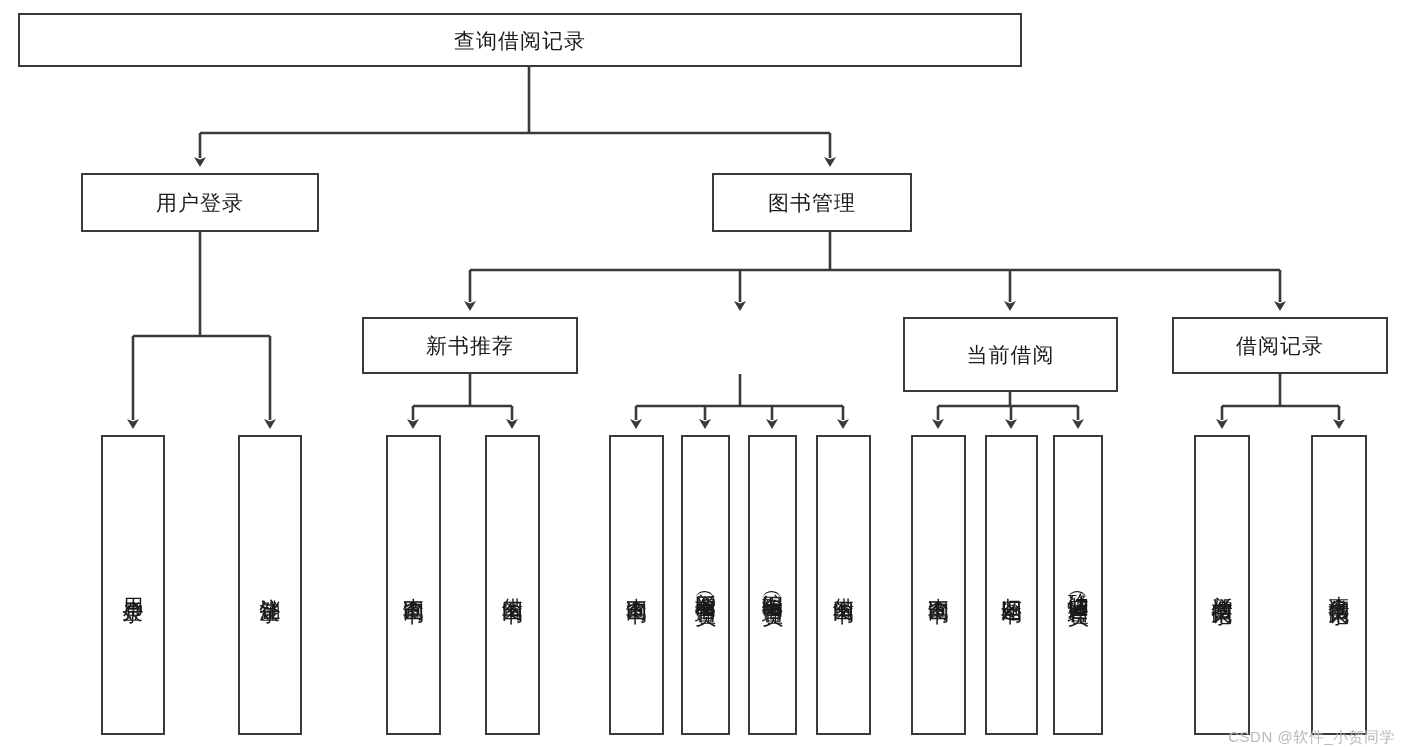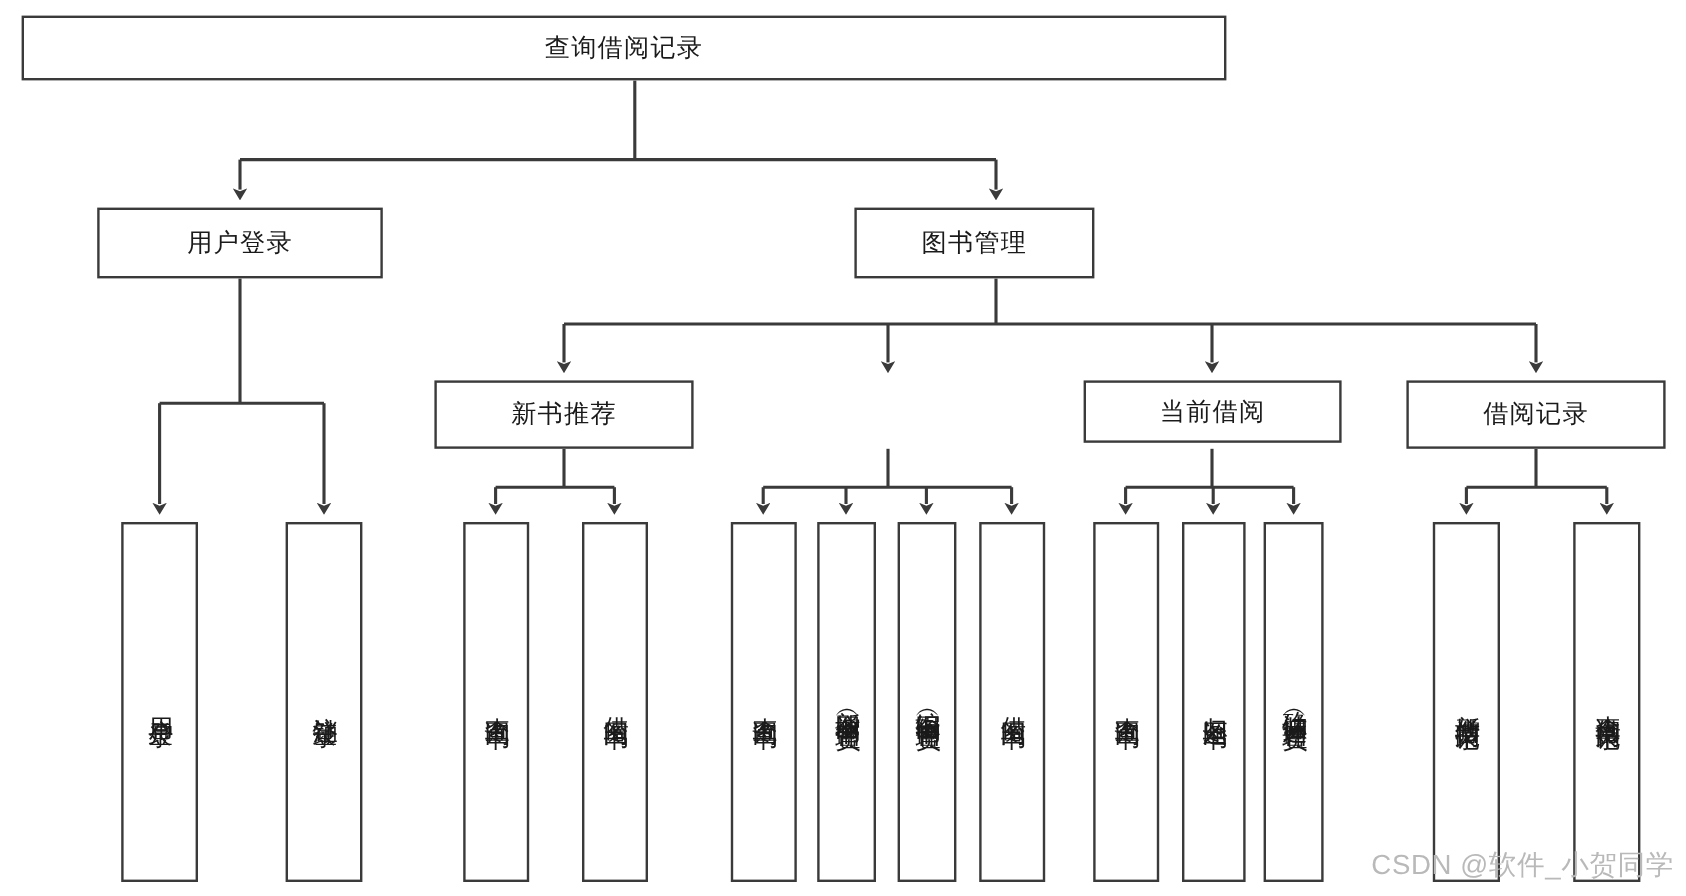--- a/index.html
+++ b/index.html
@@ -48,22 +48,22 @@
     position: absolute;
     left: 0;
     top: 0;
     width: 1405px;
     height: 747px;
     pointer-events: none;
   }
   .watermark {
     position: absolute;
     right: 10px;
-    bottom: 11px;
-    font-size: 23px;
+    bottom: 0;
+    font-size: 15px;
     color: #b9b9b9;
     letter-spacing: 0.5px;
     white-space: nowrap;
   }
 </style>
 </head>
 <body>
 
 <div id="canvas">
 
@@ -124,21 +124,21 @@
   <div class="node h" style="left:81px; top:173px; width:238px; height:59px;">
     <span class="htext">用户登录</span>
   </div>
   <div class="node h" style="left:712px; top:173px; width:200px; height:59px;">
     <span class="htext">图书管理</span>
   </div>
 
   <div class="node h" style="left:362px; top:317px; width:216px; height:57px;">
     <span class="htext">新书推荐</span>
   </div>
-  <div class="node h" style="left:903px; top:317px; width:215px; height:52px;">
+  <div class="node h" style="left:903px; top:317px; width:215px; height:75px;">
     <span class="htext">当前借阅</span>
   </div>
   <div class="node h" style="left:1172px; top:317px; width:216px; height:57px;">
     <span class="htext">借阅记录</span>
   </div>
 
   <div class="node v" style="left:101px; top:435px; width:64px; height:300px;">
     <span class="vtext">用户登录</span>
   </div>
   <div class="node v" style="left:238px; top:435px; width:64px; height:300px;">

